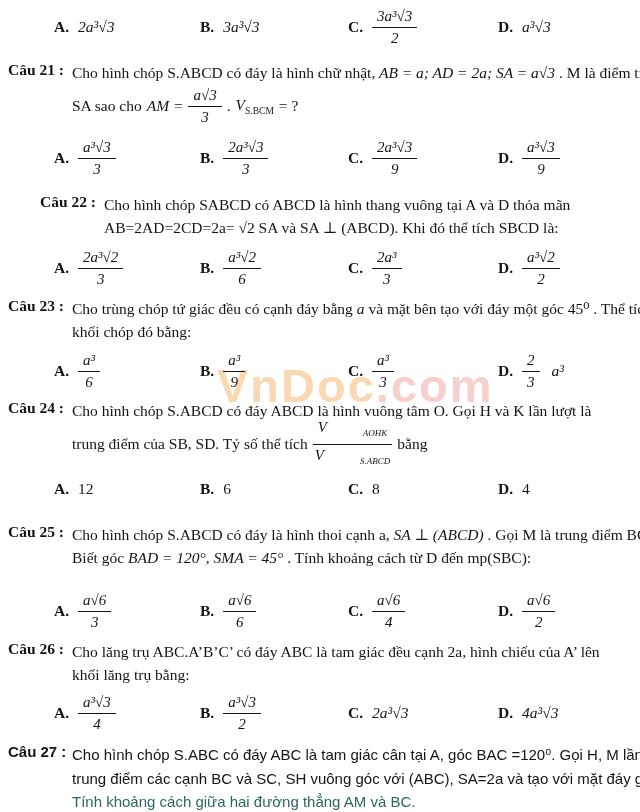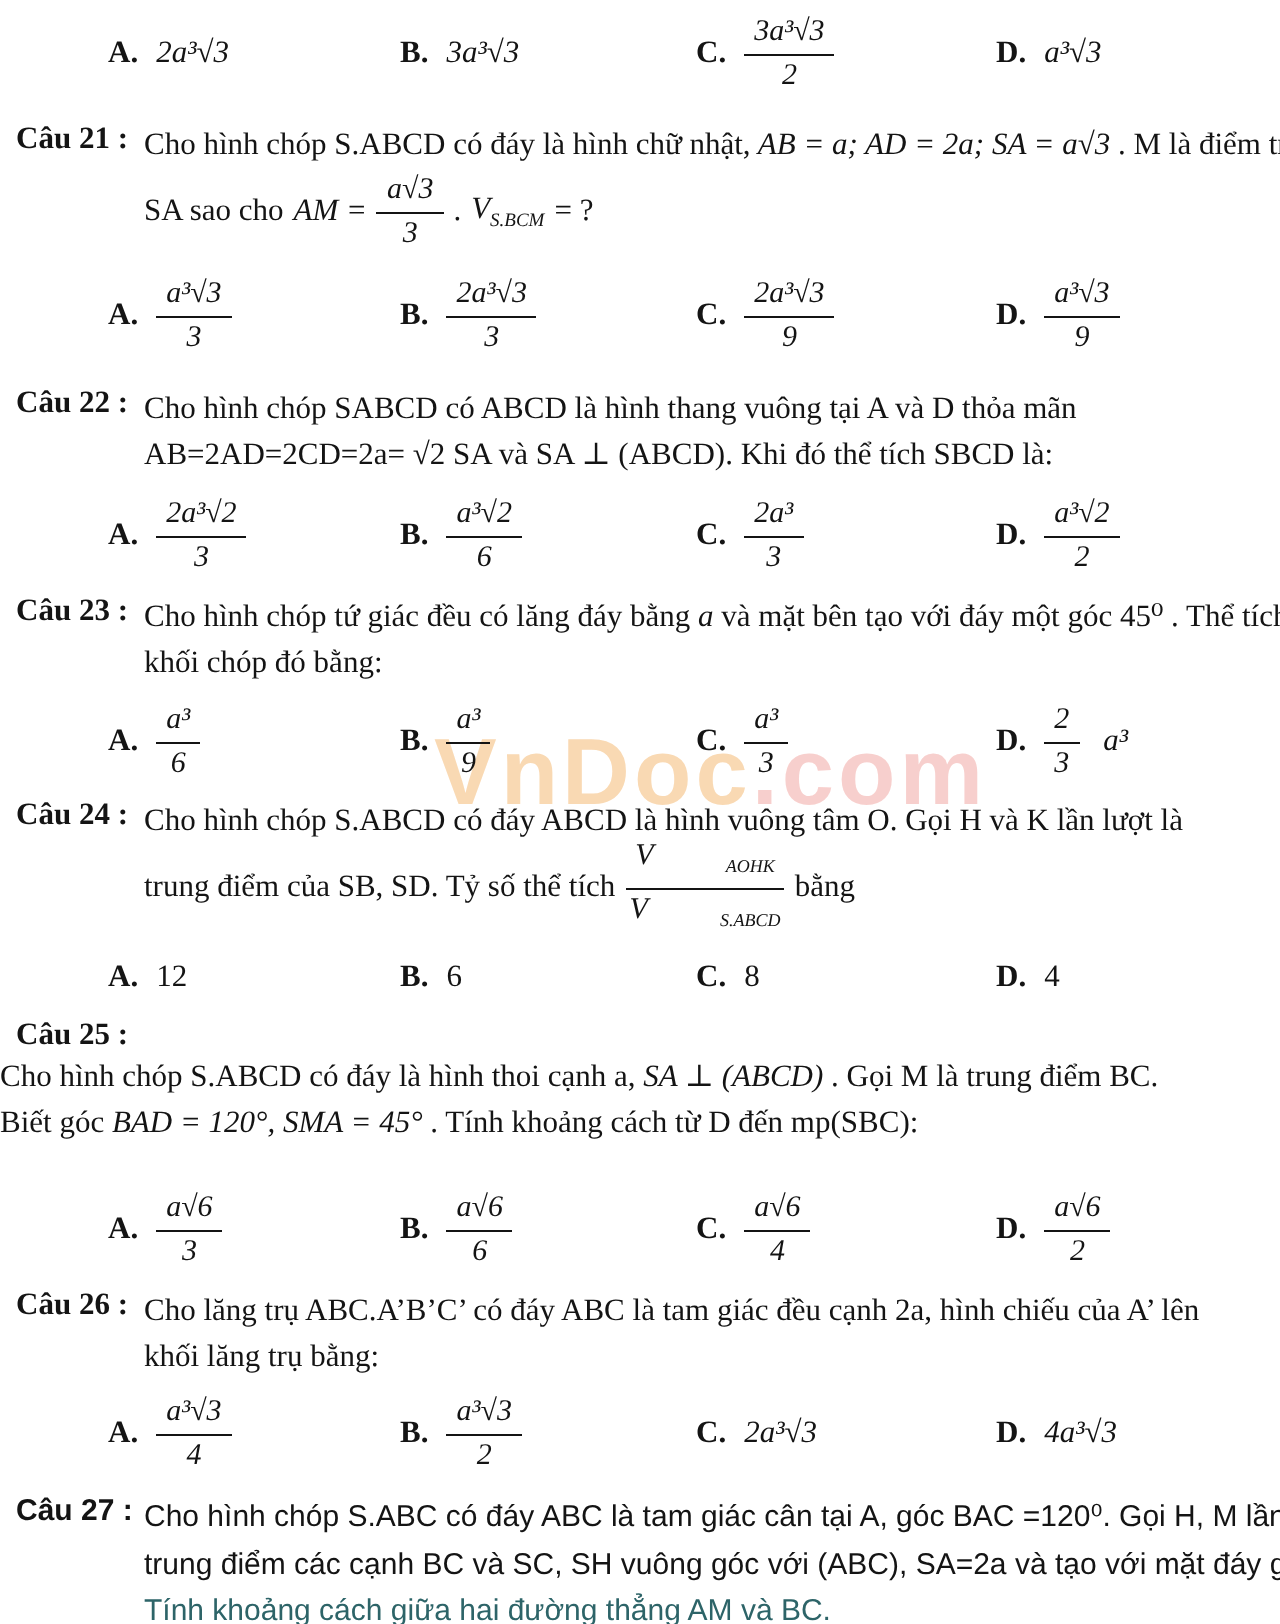--- a/index.html
+++ b/index.html
@@ -24,48 +24,48 @@
 
   
   .q { display:flex; }
   .qlabel { width:72px; flex-shrink:0; padding-left:8px; font-weight:bold; white-space:nowrap; }
   .qbody { flex:1; }
   .qline { line-height:23px; white-space:nowrap; }
   .mathline { display:flex; align-items:center; gap:5px; height:44px; white-space:nowrap; }
   .mi { font-style:italic; }
   .vwrap { white-space:nowrap; }
   .vwrap i { font-style:italic; }
-  .vwrap sub { font-size:9.5px; font-style:italic; }
+  .vwrap sub { font-size:9.5px; }
 
   
   .frac { display:inline-flex; flex-direction:column; align-items:center; text-align:center;
           font-size:15px; line-height:19px; vertical-align:middle; }
   .frac .num { padding:0 5px 1px 5px; border-bottom:1.3px solid #141414; }
   .frac .den { padding-top:1px; }
   .frac sub { font-size:9px; font-style:italic;margin-left:36px; }
 
   
   .optrow { display:flex; align-items:center; padding-left:54px; height:44px; }
   .optrow.short { height:23px; }
   .opt { display:flex; align-items:center; gap:9px; }
   .opt1 { width:146px; } .opt2 { width:148px; } .opt3 { width:150px; }
   .olabel { font-weight:bold; }
   .oval { white-space:nowrap; }
   .optpost { margin-left:3px; }
 
   
   .blk-q21 { margin-top:12px; }
   .blk-opt21 { margin-top:8px; }
-  .blk-q22 { margin-top:13px; }
+  .blk-q22 { margin-top:13px;padding-left:32px; }
   .blk-opt22 { margin-top:7px; }
   .blk-q23 { margin-top:7px; }
   .blk-opt23 { margin-top:6px; }
   .blk-q24 { margin-top:6px; }
   .blk-opt24 { margin-top:11px; }
-  .blk-q25 { margin-top:9px;flex-direction:column; }
+  .blk-q25 { margin-top:23px; }
   .blk-opt25 { margin-top:20px; }
   .blk-q26 { margin-top:7px; }
   .blk-opt26 { margin-top:5px; }
   .blk-q27 { margin-top:8px; }
 
   .sans { font-family:"Liberation Sans","DejaVu Sans",sans-serif; font-size:15px; }
   .sans .qline { line-height:23.5px; }
 </style>
 </head>
 <body>
@@ -182,21 +182,21 @@
       <span class="frac mi">
         <span class="num">a³√2</span>
         <span class="den">2</span>
       </span>
     </div>
   </div>
 
   <div class="q blk-q23">
     <div class="qlabel">Câu 23 :</div>
     <div class="qbody">
-      <div class="qline"><span>Cho hình chóp tứ giác đều có lăng đáy bằng</span><i class="mi"> a </i><span>và mặt bên tạo với đáy một góc 45⁰ . Thể tích</span></div>
+      <div class="qline"><span>Cho trùng chóp tứ giác đều có cạnh đáy bằng</span><i class="mi"> a </i><span>và mặt bên tạo với đáy một góc 45⁰ . Thể tích</span></div>
       <div class="qline">khối chóp đó bằng:</div>
     </div>
   </div>
 
   <div class="optrow blk-opt23">
     <div class="opt opt1">
       <span class="olabel">A.</span>
       <span class="frac mi">
         <span class="num">a³</span>
         <span class="den">6</span>

